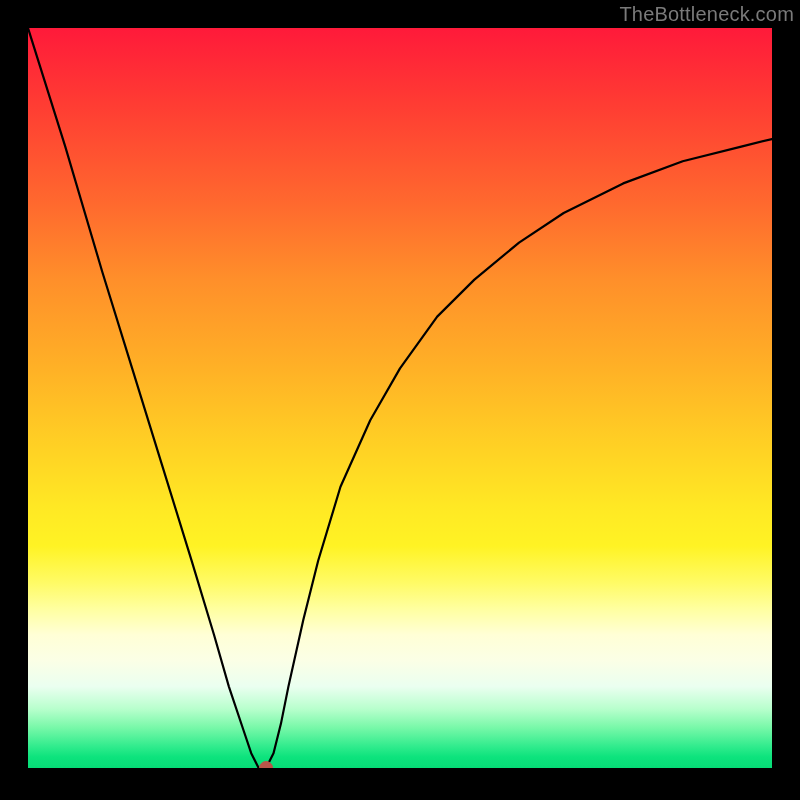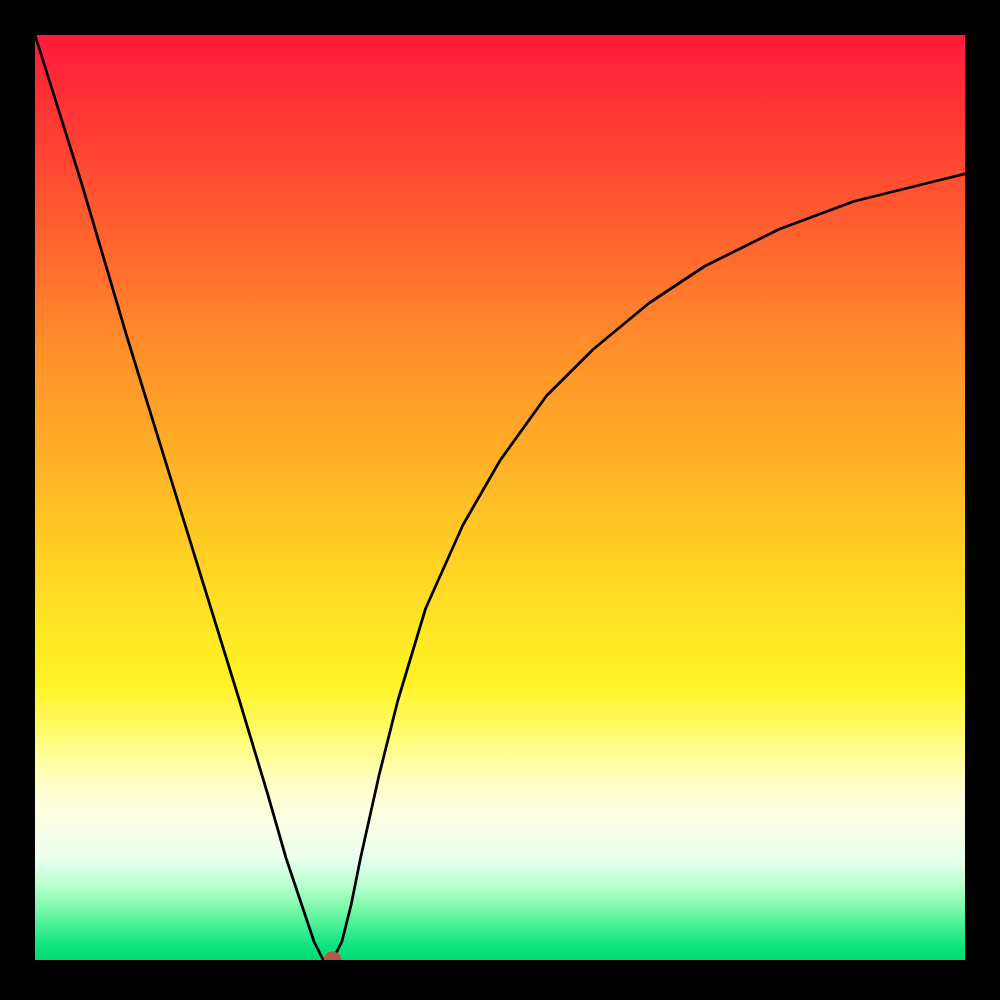--- a/index.html
+++ b/index.html
@@ -80,14 +80,15 @@
 
 <div class="frame">
 
   <div class="plot-area">
     <svg class="curve-svg" viewBox="0 0 744 740" preserveAspectRatio="none">
       <path id="curvePath" class="curve-path" d="M0.00 0.00 L37.20 118.40 L74.40 244.20 L104.16 340.40 L133.92 436.60 L163.68 532.80 L186.00 606.80 L200.88 658.60 L215.76 703.00 L223.20 725.20 L230.64 740.00 L238.08 740.00 L245.52 725.20 L252.96 695.60 L260.40 658.60 L275.28 592.00 L290.16 532.80 L312.48 458.80 L342.24 392.20 L372.00 340.40 L409.20 288.60 L446.40 251.60 L491.04 214.60 L535.68 185.00 L595.20 155.40 L654.72 133.20 L714.24 118.40 L744.00 111.00"></path>
       <circle id="markerCircle" class="marker" r="6.5" cx="238.08" cy="740.00"></circle>
     </svg>
   </div>
 
+  <div class="watermark">TheBottleneck.com</div>
 
 </div>
 
 </body></html>

